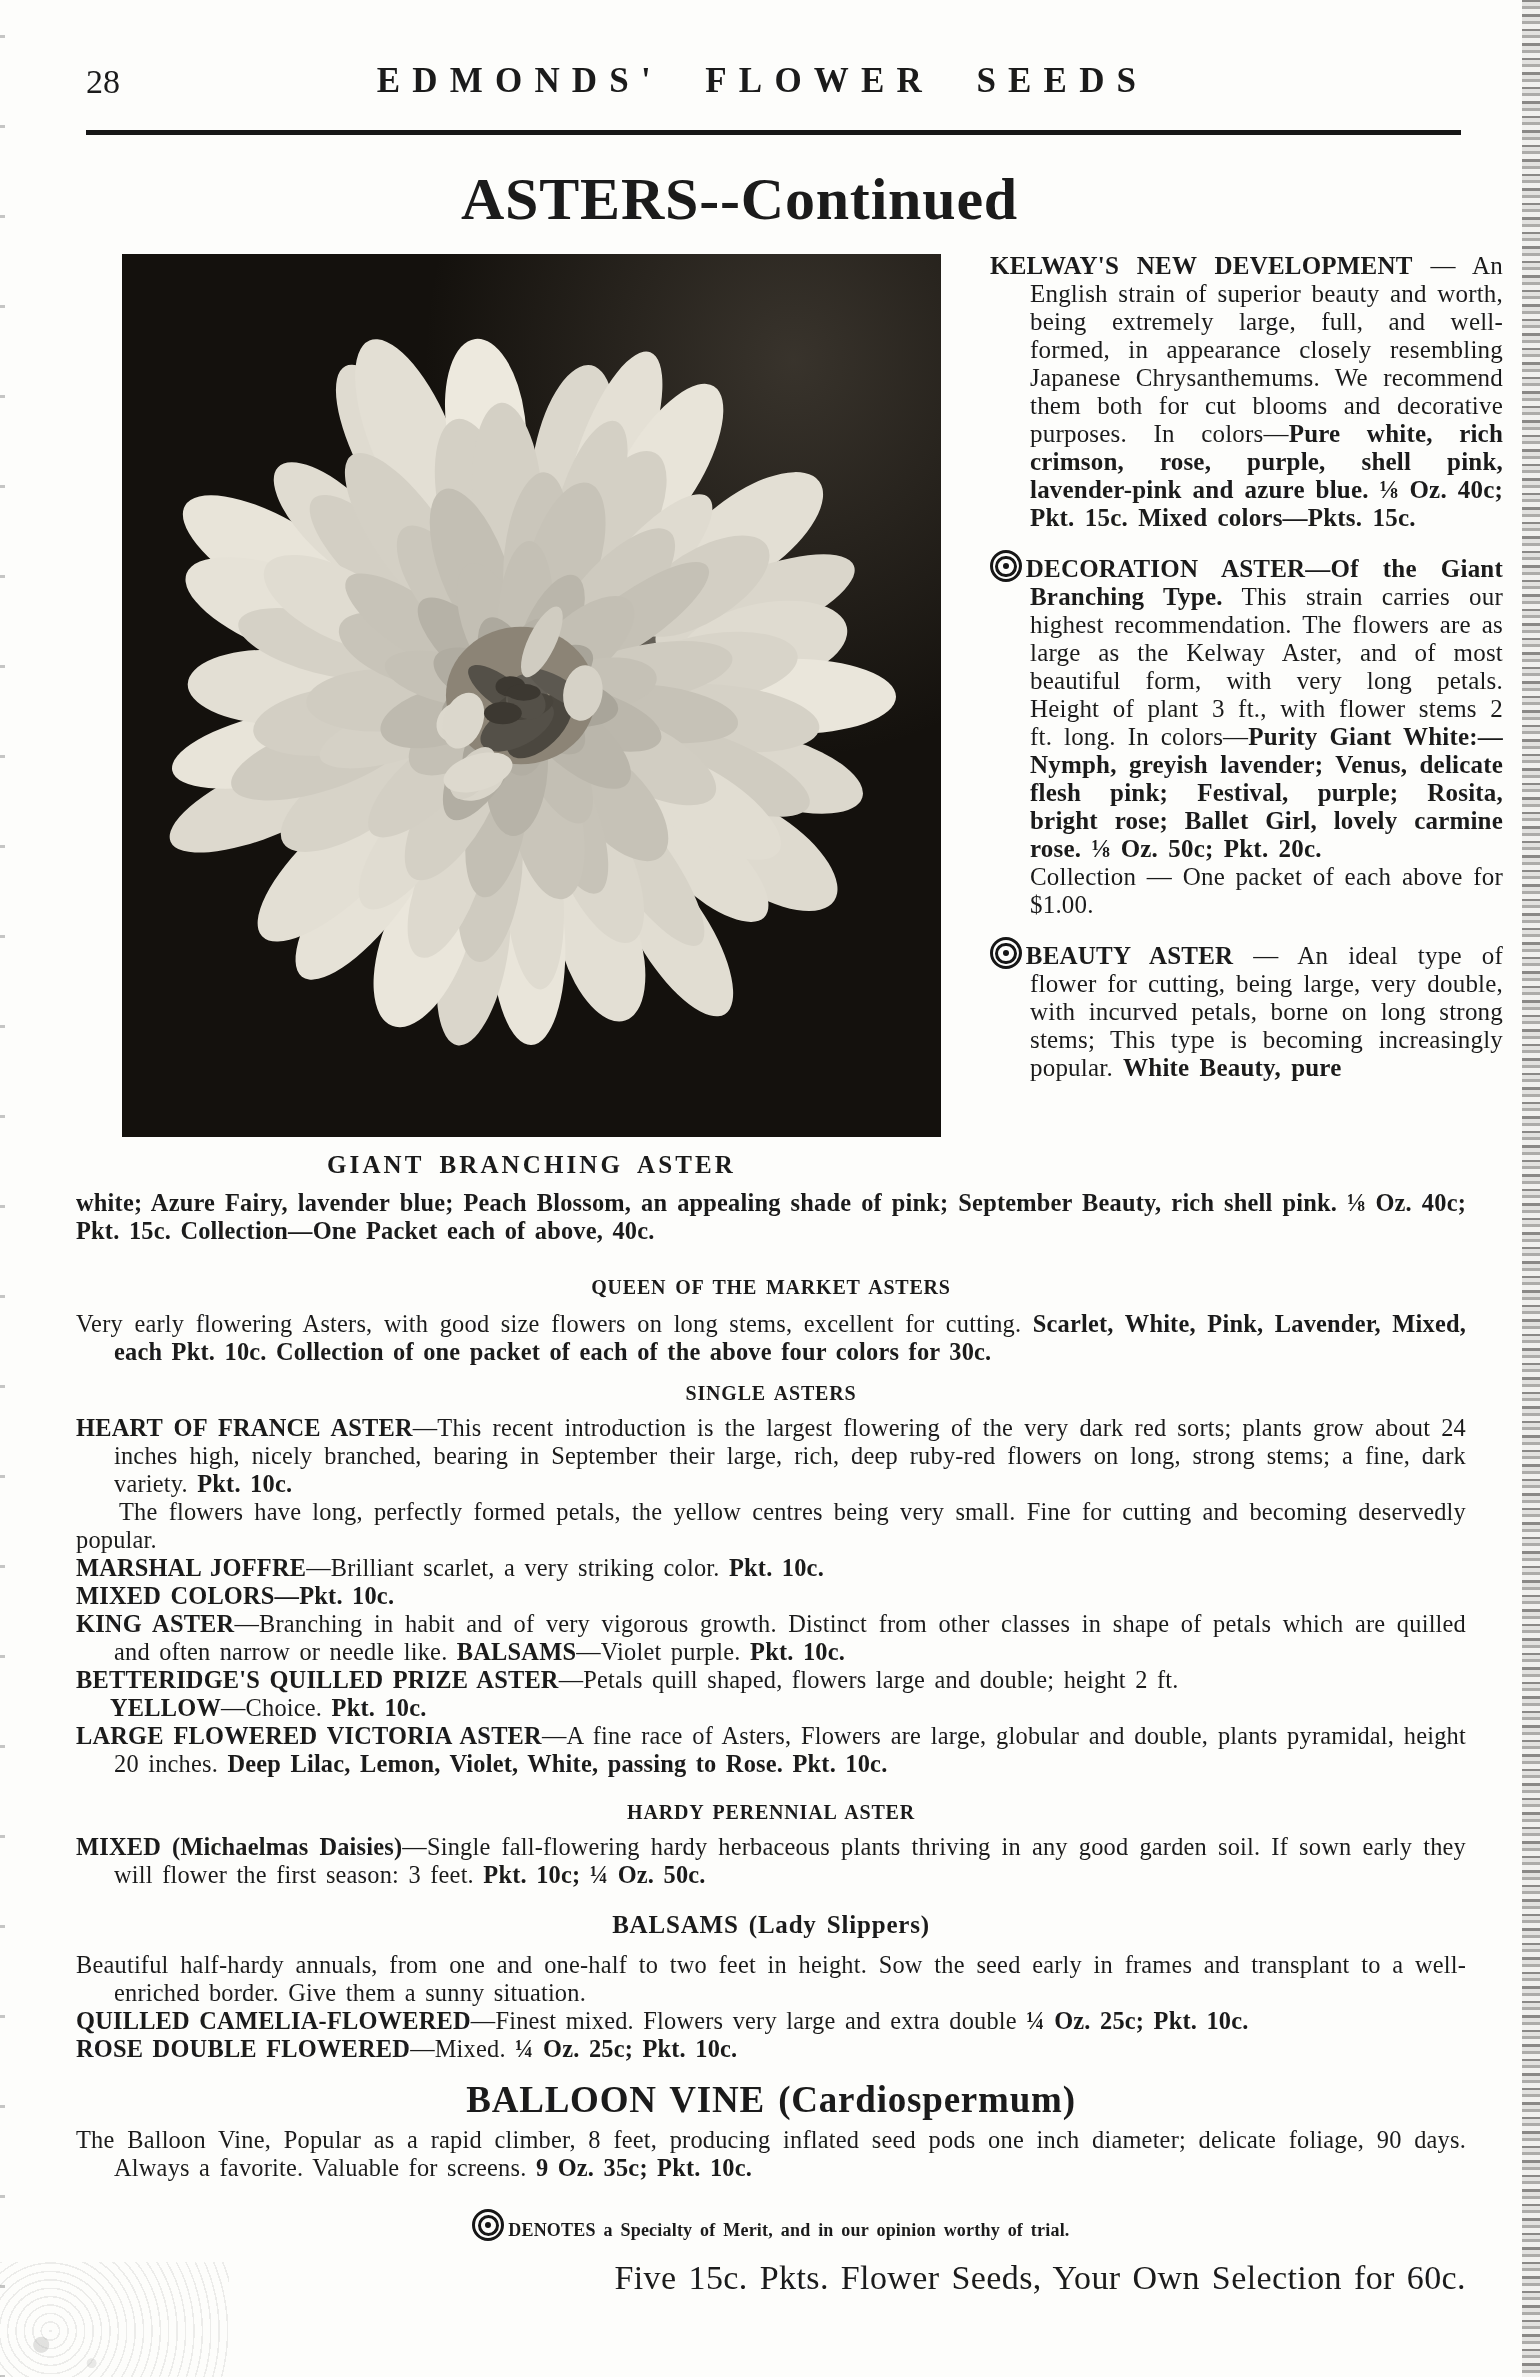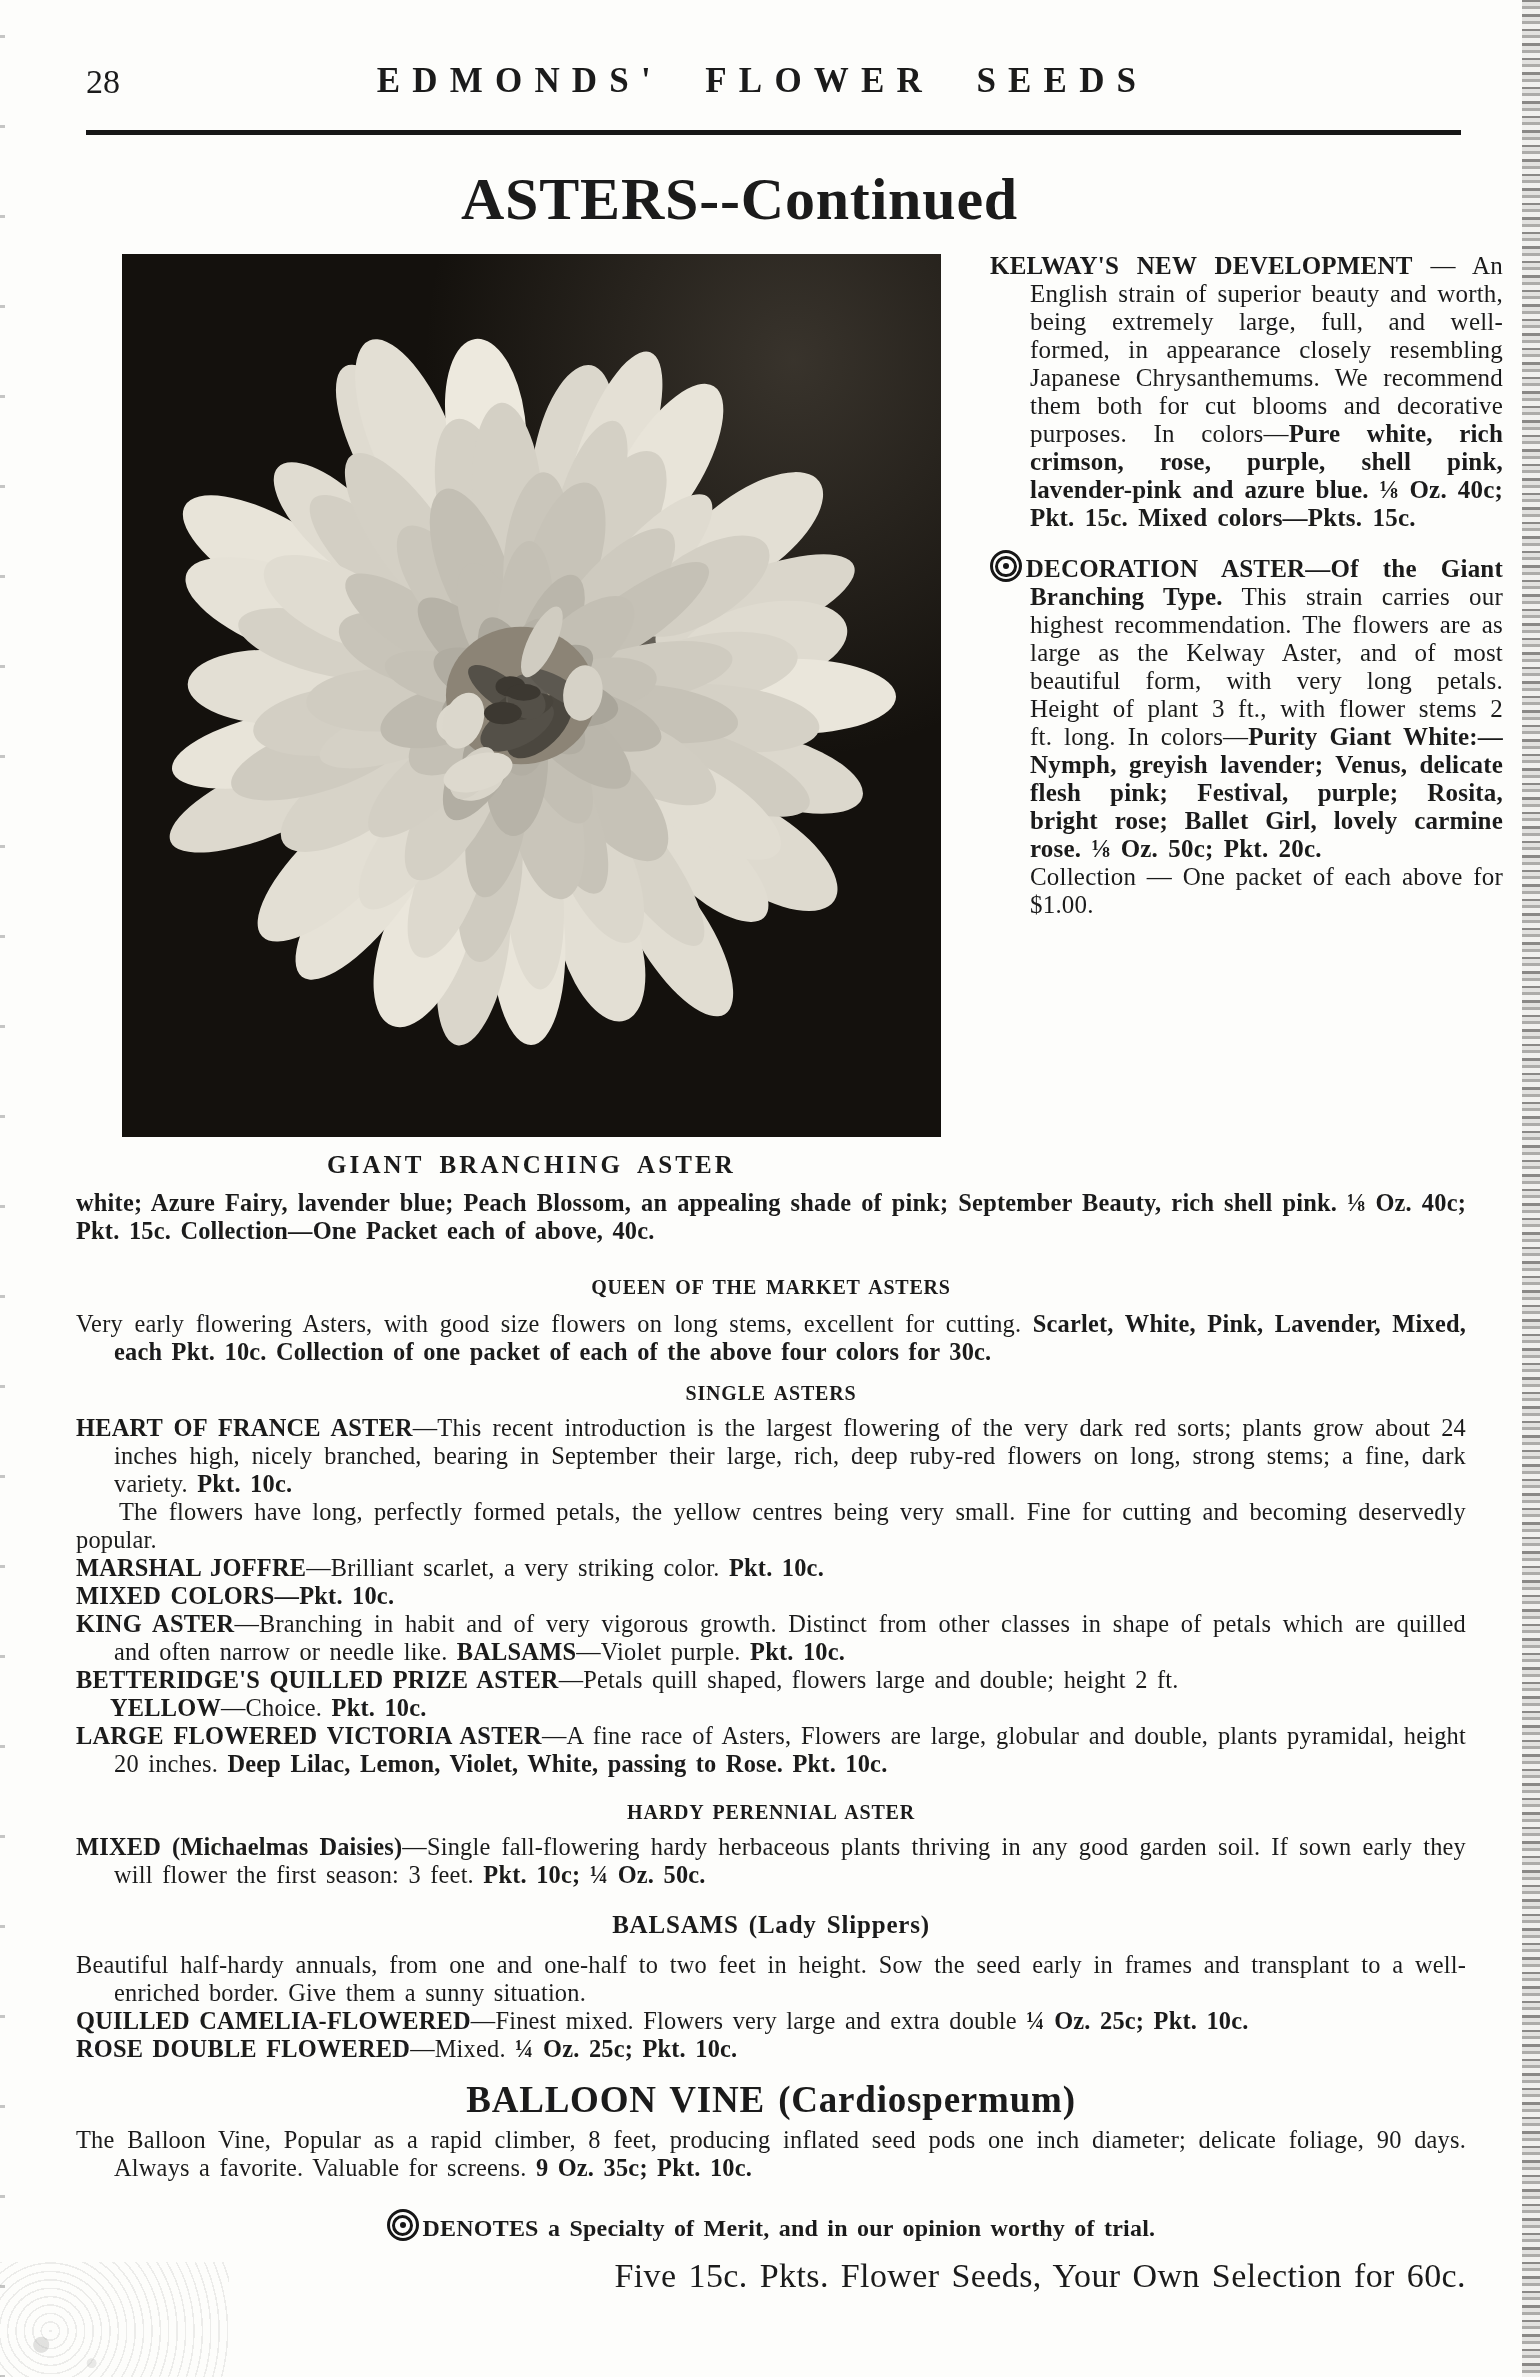--- a/index.html
+++ b/index.html
@@ -79,21 +79,21 @@
   .lower p.note{text-indent:43px;}
   .lower p.sub{padding-left:34px;}
   .h-center{text-align:center;font-weight:bold;}
   .h1{font-size:20px;letter-spacing:0.8px;}
   .queen{margin:27.5px 0 9.2px;}
   .single{margin:13.8px 0 6.1px;}
   .hardy{margin:20px 0 7.6px;}
   .h2{font-size:25px;letter-spacing:0.8px;}
   .balsams{margin:21.4px 0 12.2px;}
   .balloon{font-size:37px;margin:23px 0 12.2px;}
-  .denotes{text-align:center;font-weight:bold;margin-top:27.5px !important;font-size:24px;}
+  .denotes{text-align:center;font-weight:bold;margin-top:27.5px !important;font-size:18px;}
   .offer{text-align:right;font-weight:normal;margin-top:20px !important;font-size:34px;letter-spacing:0.4px;}
   .rb{font-weight:bold;}
   .rn{font-weight:normal;}
 </style>
 </head>
 <body>
 
 <div class="scan-right"></div>
 <div class="scan-left"></div>
 <div class="speckle"></div>
@@ -231,20 +231,21 @@
         <ellipse cx="498.5634897367289" cy="601.1579503448876" rx="24.707605838775635" ry="14.49000334739685" fill="#3c3831"></ellipse>
       </g>
   </svg>
 </figure>
 <div class="caption">GIANT BRANCHING ASTER</div>
 
 <div class="rcol">
   <p><span class="rb">KELWAY'S NEW DEVELOPMENT</span><span class="rn"> — An English strain of superior beauty and worth, being extremely large, full, and well-formed, in appearance closely resembling Japanese Chrysanthemums. We recommend them both for cut blooms and decorative purposes. In colors—</span><span class="rb">Pure white, rich crimson, rose, purple, shell pink, lavender-pink and azure blue. ⅛ Oz. 40c; Pkt. 15c. Mixed colors—Pkts. 15c.</span></p>
   <p class="tight"><span class="bullseye"></span><span class="rb">DECORATION ASTER—Of the Giant Branching Type.</span><span class="rn"> This strain carries our highest recommendation. The flowers are as large as the Kelway Aster, and of most beautiful form, with very long petals. Height of plant 3 ft., with flower stems 2 ft. long. In colors—</span><span class="rb">Purity Giant White:—Nymph, greyish lavender; Venus, delicate flesh pink; Festival, purple; Rosita, bright rose; Ballet Girl, lovely carmine rose. ⅛ Oz. 50c; Pkt. 20c.</span></p>
   <p class="cont"><span class="rn">Collection — One packet of each above for $1.00.</span></p>
+  <p><span class="bullseye"></span><span class="rb">BEAUTY ASTER</span><span class="rn"> — An ideal type of flower for cutting, being large, very double, with incurved petals, borne on long strong stems; This type is becoming increasingly popular. </span><span class="rb">White Beauty, pure</span></p>
 </div>
 
 <main class="lower">
   <p><span class="rb">white; Azure Fairy, lavender blue; Peach Blossom, an appealing shade of pink; September Beauty, rich shell pink. ⅛ Oz. 40c; Pkt. 15c. Collection—One Packet each of above, 40c.</span></p>
 
   <div class="h-center h1 queen">QUEEN OF THE MARKET ASTERS</div>
   <p class="hang"><span class="rn">Very early flowering Asters, with good size flowers on long stems, excellent for cutting. </span><span class="rb">Scarlet, White, Pink, Lavender, Mixed, each Pkt. 10c. Collection of one packet of each of the above four colors for 30c.</span></p>
 
   <div class="h-center h1 single">SINGLE ASTERS</div>
   <p class="hang"><span class="rb">HEART OF FRANCE ASTER</span><span class="rn">—This recent introduction is the largest flowering of the very dark red sorts; plants grow about 24 inches high, nicely branched, bearing in September their large, rich, deep ruby-red flowers on long, strong stems; a fine, dark variety. </span><span class="rb">Pkt. 10c.</span></p>

